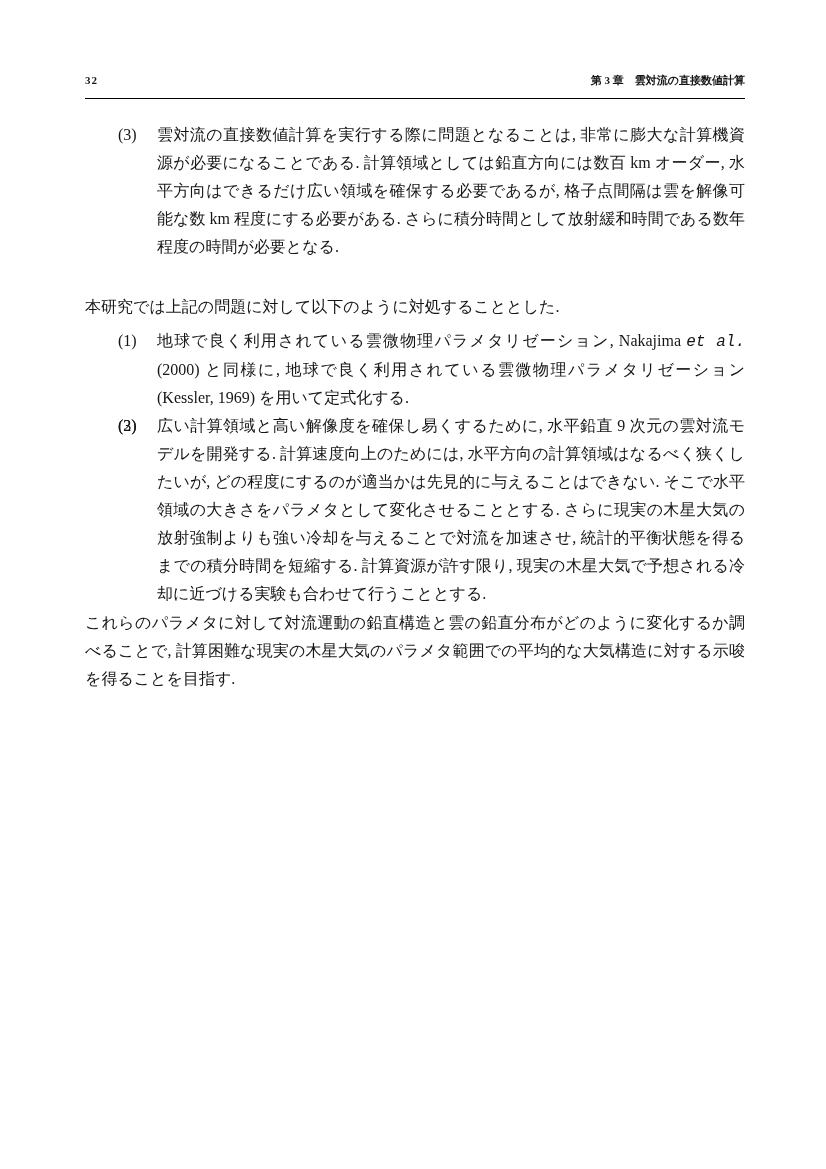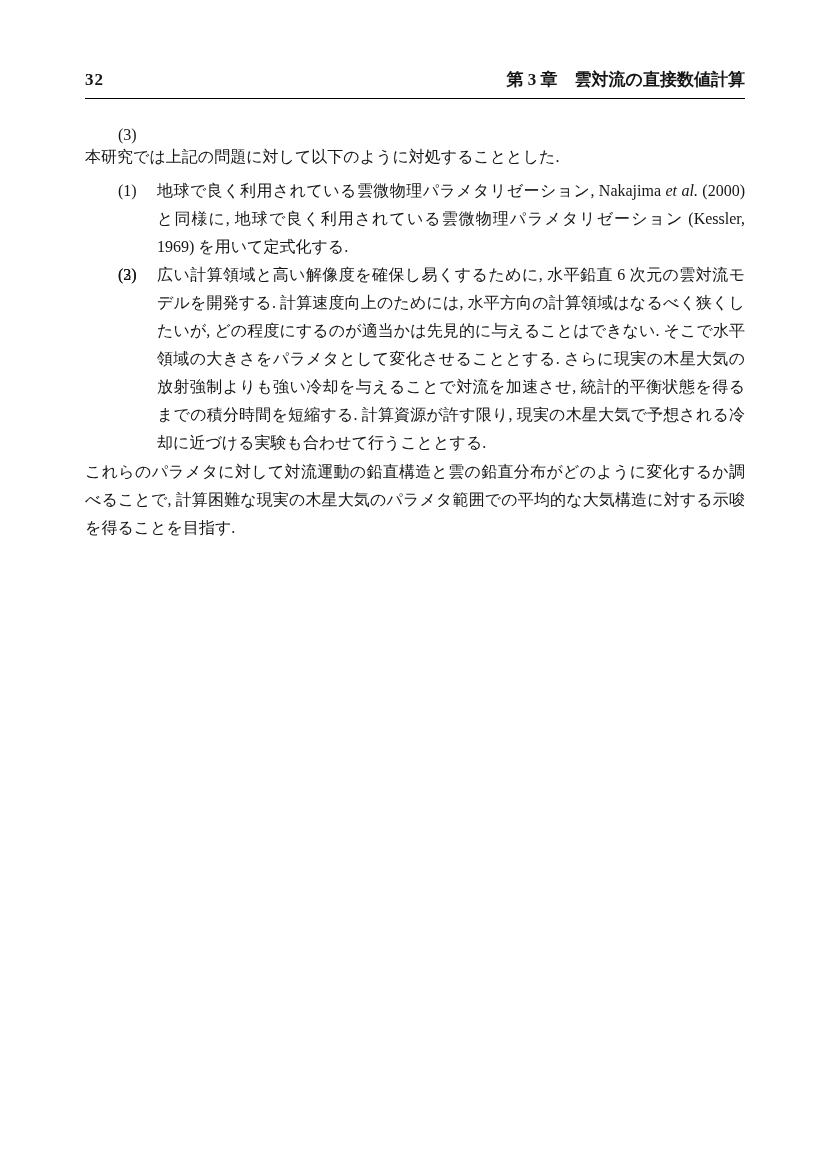--- a/index.html
+++ b/index.html
@@ -19,21 +19,21 @@
   .page-header {
     position: absolute;
     left: 85px;
     right: 81px;
     top: 70px;
     display: flex;
     justify-content: space-between;
     align-items: center;
     border-bottom: 1.5px solid #000;
     padding-bottom: 8px;
-    font-size: 17px;
+    font-size: 11px;
     line-height: 20px;
   }
   .page-number {
     font-weight: bold;
     letter-spacing: 1px;
   }
   .running-head {
     font-weight: bold;
   }
   .page-body {
@@ -51,64 +51,66 @@
   }
   .list-item-label {
     position: absolute;
     left: 33px;
     top: 0;
   }
   .para {
     margin: 0;
   }
   .para-intro {
-    margin-top: 22px;
+    margin-top: 32px;
     margin-bottom: 6px;
   }
   .para-conclusion {
     margin-top: 1px;
   }
   em.latin-italic {
     font-style: italic;
+    font-family: Liberation Mono, monospace;
   }
 </style>
 </head>
 <body>
 
 <div class="page">
 
   <header class="page-header">
     <span class="page-number">32</span>
     <span class="running-head">第 3 章　雲対流の直接数値計算</span>
   </header>
 
   <main class="page-body">
 
     <div class="list">
       <div class="list-item">
         <span class="list-item-label">(3)</span>
+        <div class="list-item-text">雲対流の直接数値計算を実行する際に問題となることは, 非常に膨大な計算機資源が必要になることである. 計算領域としては鉛直方向には数百 km オーダー, 水平方向はできるだけ広い領域を確保する必要であるが, 格子点間隔は雲を解像可能な数 km 程度にする必要がある. さらに積分時間として放射緩和時間である数年程度の時間が必要となる.</div>
       </div>
     </div>
 
     <p class="para para-intro">本研究では上記の問題に対して以下のように対処することとした.</p>
 
     <div class="list">
 
       <div class="list-item">
         <span class="list-item-label">(1)</span>
         <div class="list-item-text"><span>地球で良く利用されている雲微物理パラメタリゼーション, Nakajima </span><em class="latin-italic">et al.</em><span> (2000) と同様に, 地球で良く利用されている雲微物理パラメタリゼーション (Kessler, 1969) を用いて定式化する.</span></div>
       </div>
 
       <div class="list-item">
         <span class="list-item-label">(2)</span>
       </div>
 
       <div class="list-item">
         <span class="list-item-label">(3)</span>
-        <div class="list-item-text">広い計算領域と高い解像度を確保し易くするために, 水平鉛直 6 次元の雲対流モデルを開発する. 計算速度向上のためには, 水平方向の計算領域はなるべく狭くしたいが, どの程度にするのが適当かは先見的に与えることはできない. そこで水平領域の大きさをパラメタとして変化させることとする. さらに現実の木星大気の放射強制よりも強い冷却を与えることで対流を加速させ, 統計的平衡状態を得るまでの積分時間を短縮する. 計算資源が許す限り, 現実の木星大気で予想される冷却に近づける実験も合わせて行うこととする.</div>
+        <div class="list-item-text">広い計算領域と高い解像度を確保し易くするために, 水平鉛直 9 次元の雲対流モデルを開発する. 計算速度向上のためには, 水平方向の計算領域はなるべく狭くしたいが, どの程度にするのが適当かは先見的に与えることはできない. そこで水平領域の大きさをパラメタとして変化させることとする. さらに現実の木星大気の放射強制よりも強い冷却を与えることで対流を加速させ, 統計的平衡状態を得るまでの積分時間を短縮する. 計算資源が許す限り, 現実の木星大気で予想される冷却に近づける実験も合わせて行うこととする.</div>
       </div>
 
     </div>
 
     <p class="para para-conclusion">これらのパラメタに対して対流運動の鉛直構造と雲の鉛直分布がどのように変化するか調べることで, 計算困難な現実の木星大気のパラメタ範囲での平均的な大気構造に対する示唆を得ることを目指す.</p>
 
   </main>
 
 </div>
 

